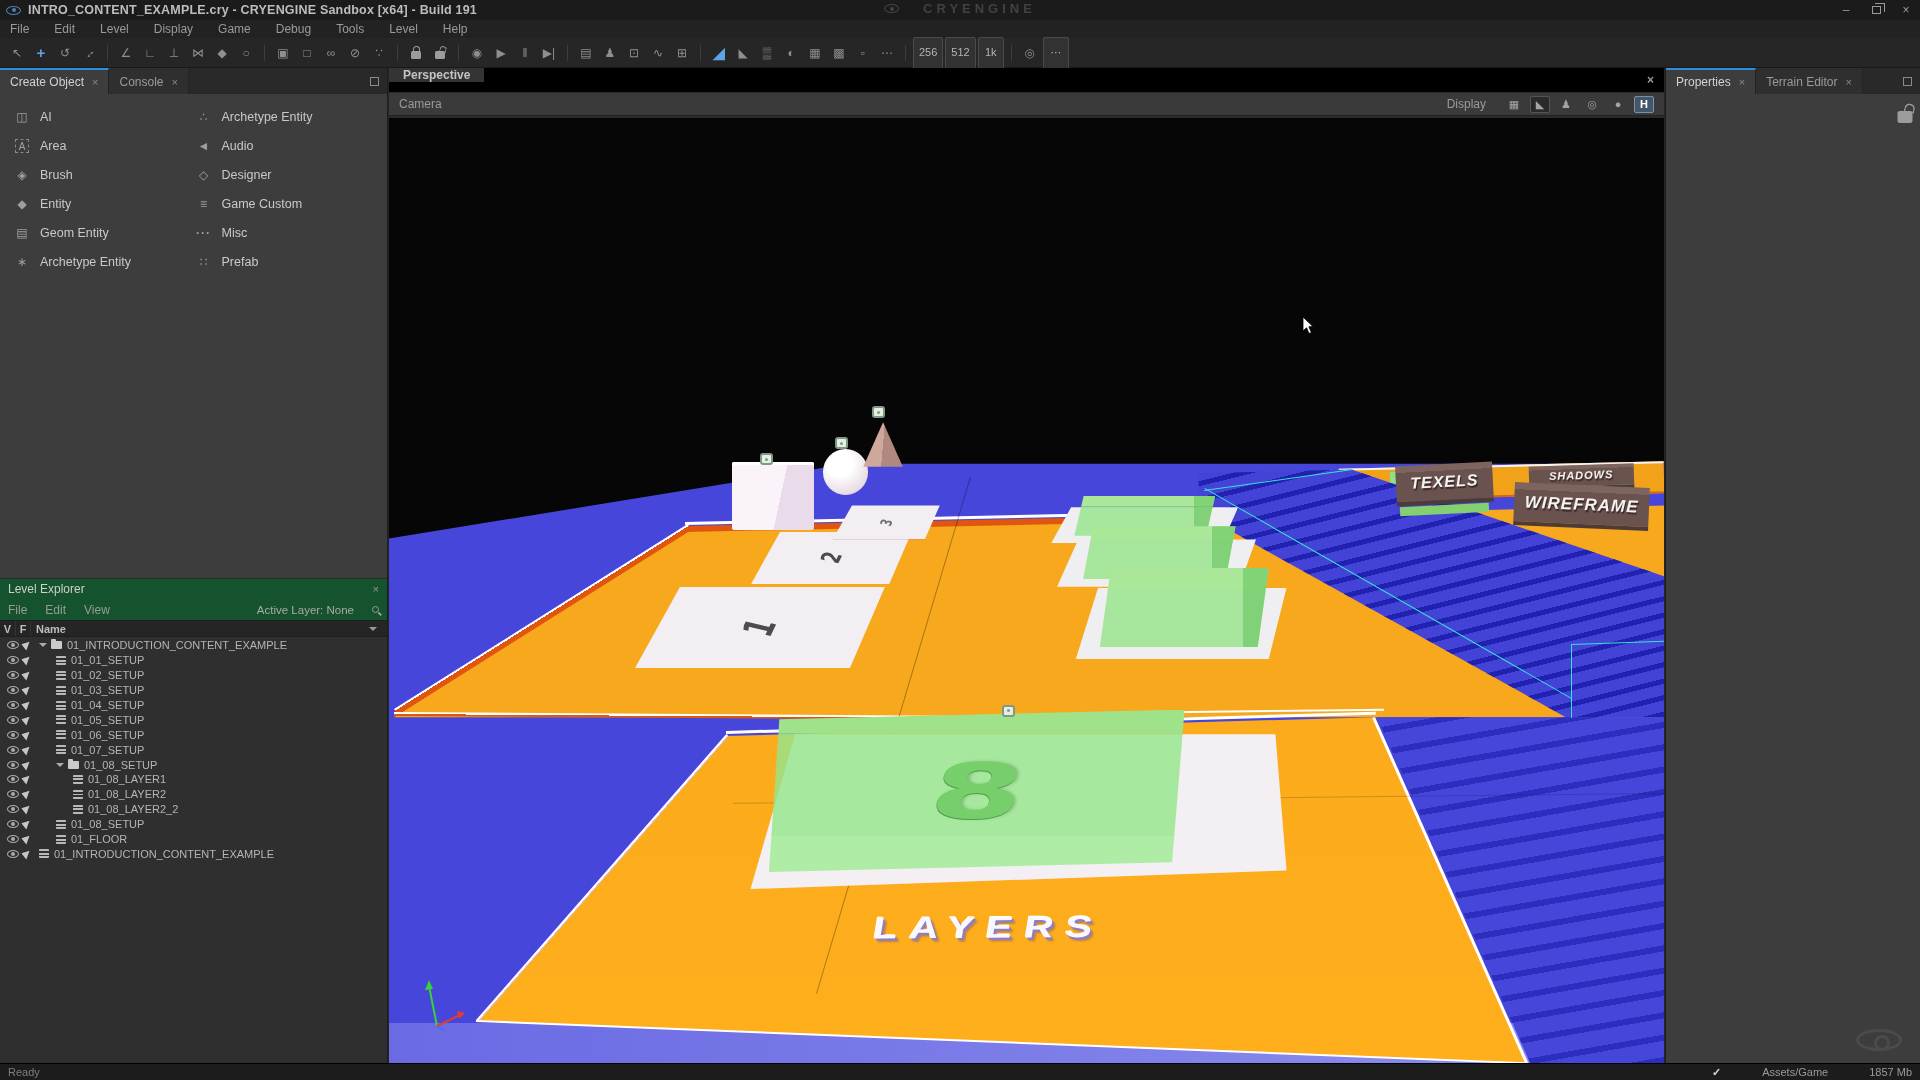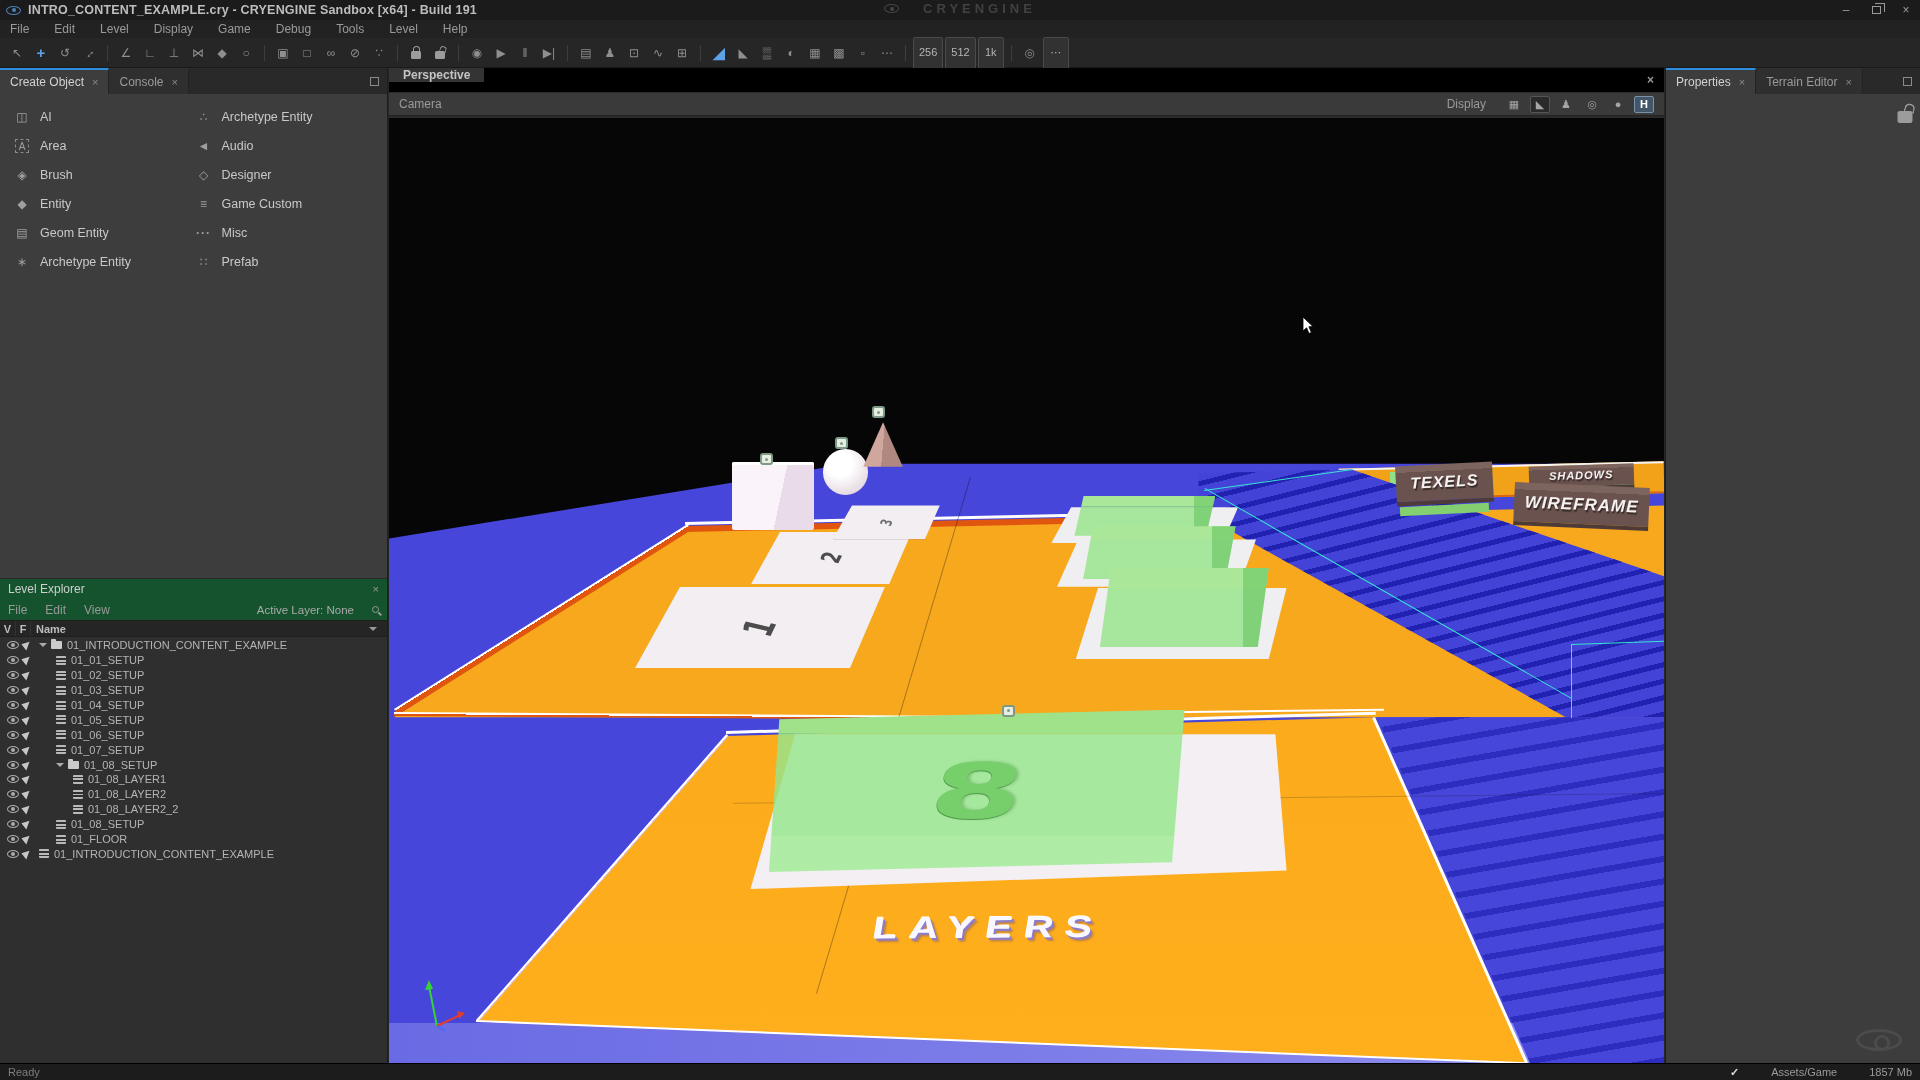--- a/index.html
+++ b/index.html
@@ -171,21 +171,21 @@
   #cursor{left:71.6%;top:21%;width:13px;height:19px;}
 
   
   #rp-body{position:absolute;left:0;right:0;top:26px;bottom:0;background:#3d3d3d;}
   #rp-lock{position:absolute;right:10px;top:14px;transform:scale(1.5);}
   #rp-watermark{position:absolute;right:18px;bottom:12px;width:46px;height:22px;border:3px solid #4b4b4b;border-radius:50%;}
   #rp-watermark::after{content:"";position:absolute;left:50%;top:50%;width:10px;height:10px;margin:-5px 0 0 -5px;border:3px solid #4b4b4b;border-radius:50%;}
 
   
   #statusbar{position:absolute;left:0;right:0;bottom:0;height:17px;background:#1c1c1c;border-top:1px solid #000;display:flex;align-items:center;font-size:11px;color:#7e7e7e;padding:0 8px;}
-  #sb-right{margin-left:auto;display:flex;align-items:center;gap:32px;color:#9a9a9a;}
+  #sb-right{margin-left:auto;display:flex;align-items:center;gap:41px;color:#9a9a9a;}
   .check::before{content:"✓";color:#d6d6d6;font-size:11px;font-weight:bold;}
 </style>
 </head>
 <body>
 
 <div class="win">
 
   <div id="titlebar">
     <span class="eye"></span>
     <span id="title-text">INTRO_CONTENT_EXAMPLE.cry - CRYENGINE Sandbox [x64] - Build 191</span>

